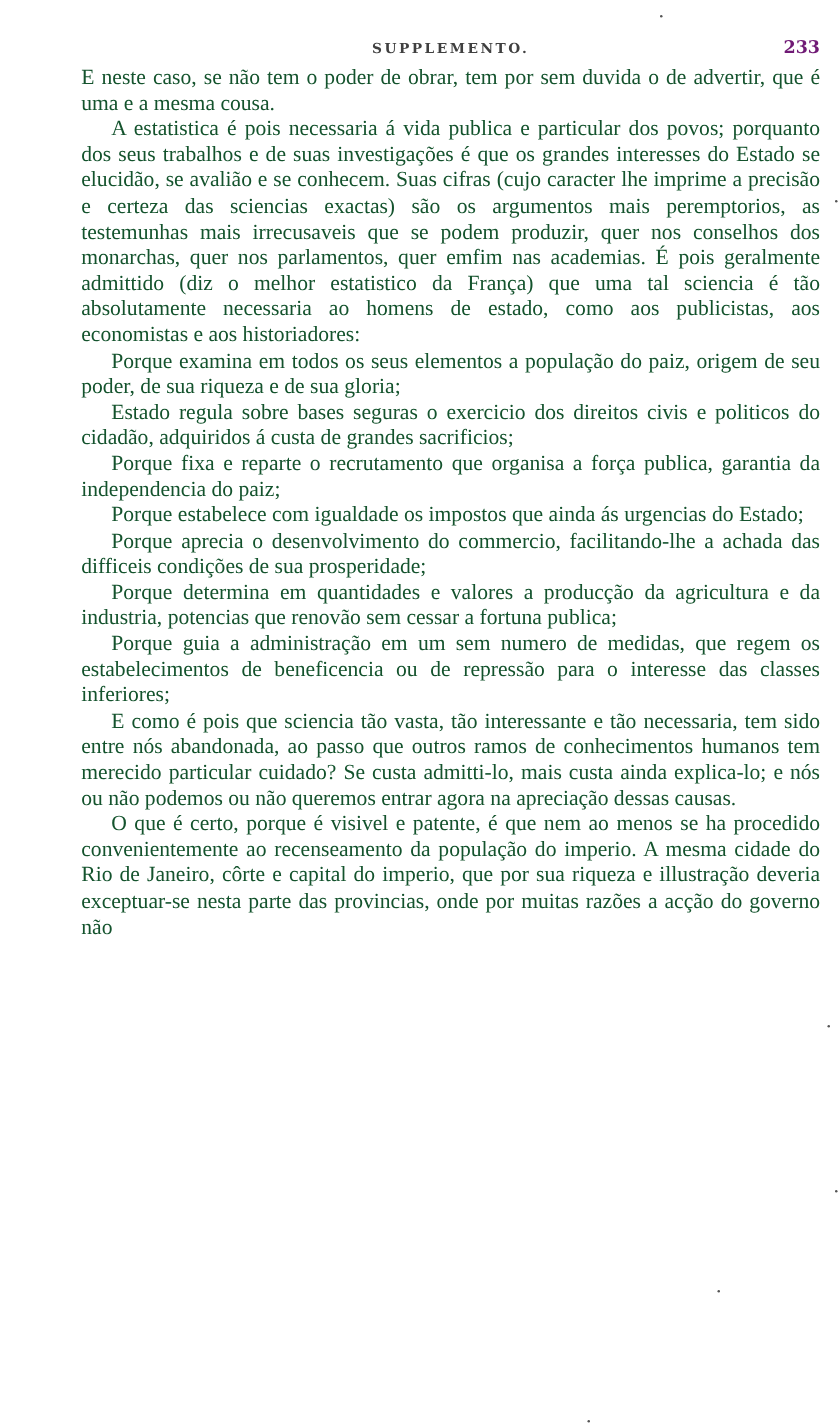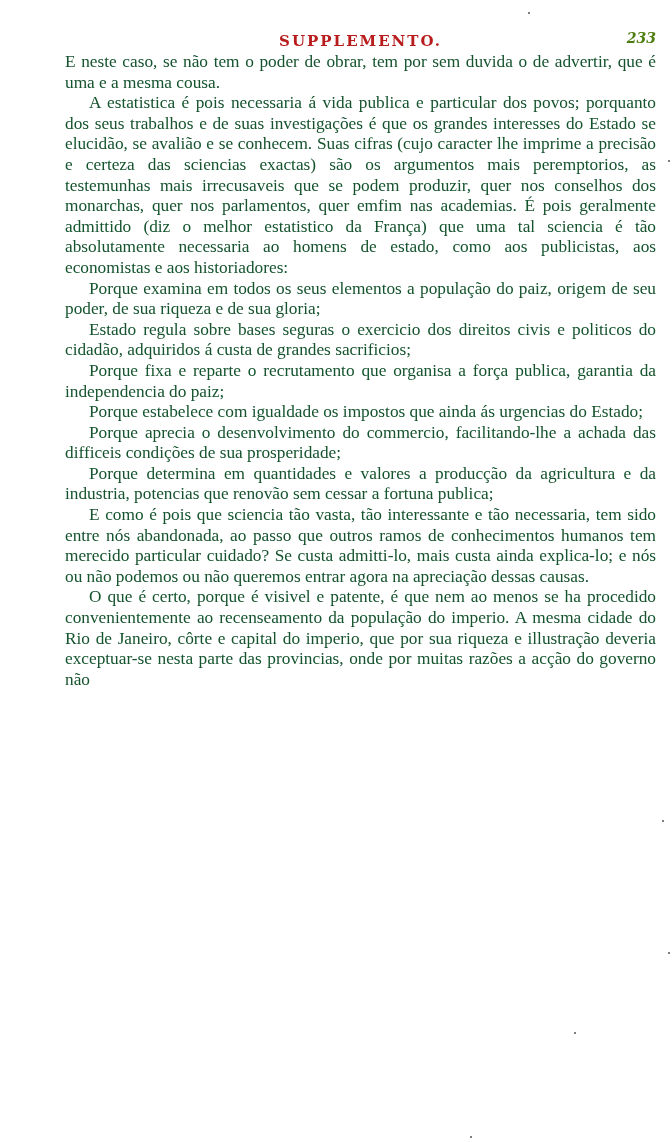--- a/index.html
+++ b/index.html
@@ -27,33 +27,32 @@
     margin-bottom: 0px;
   }
   .running-title {
     position: absolute;
     left: 0;
     right: 0;
     top: 2px;
     text-align: center;
     font-family: "DejaVu Serif", "Liberation Serif", serif;
     font-weight: bold;
-    font-size: 15px;
+    font-size: 11px;
     letter-spacing: 2px;
-    color: #b91c1c;
+    color: #404040;
   }
   .page-number {
     position: absolute;
     right: 0px;
     top: 0px;
     font-family: "DejaVu Serif", serif;
     font-weight: bold;
     font-size: 14px;
-    color: #4d7c0f;
-    font-style: italic;
+    color: #701a75;
   }
   .body-text {
     font-size: 17.3px;
     line-height: 20.6px;
     text-align: justify;
     color: #14532d;
   }
   .para {
     margin: 0;
     text-indent: 24px;
@@ -80,20 +79,21 @@
 
   <div class="body-text">
     <p class="para cont">E neste caso, se não tem o poder de obrar, tem por sem duvida o de advertir, que é uma e a mesma cousa.</p>
     <p class="para">A estatistica é pois necessaria á vida publica e particular dos povos; porquanto dos seus trabalhos e de suas investigações é que os grandes interesses do Estado se elucidão, se avalião e se conhecem. Suas cifras (cujo caracter lhe imprime a precisão e certeza das sciencias exactas) são os argumentos mais peremptorios, as testemunhas mais irrecusaveis que se podem produzir, quer nos conselhos dos monarchas, quer nos parlamentos, quer emfim nas academias. É pois geralmente admittido (diz o melhor estatistico da França) que uma tal sciencia é tão absolutamente necessaria ao homens de estado, como aos publicistas, aos economistas e aos historiadores:</p>
     <p class="para">Porque examina em todos os seus elementos a população do paiz, origem de seu poder, de sua riqueza e de sua gloria;</p>
     <p class="para">Estado regula sobre bases seguras o exercicio dos direitos civis e politicos do cidadão, adquiridos á custa de grandes sacrificios;</p>
     <p class="para">Porque fixa e reparte o recrutamento que organisa a força publica, garantia da independencia do paiz;</p>
     <p class="para">Porque estabelece com igualdade os impostos que ainda ás urgencias do Estado;</p>
     <p class="para">Porque aprecia o desenvolvimento do commercio, facilitando-lhe a achada das difficeis condições de sua prosperidade;</p>
     <p class="para">Porque determina em quantidades e valores a producção da agricultura e da industria, potencias que renovão sem cessar a fortuna publica;</p>
+    <p class="para">Porque guia a administração em um sem numero de medidas, que regem os estabelecimentos de beneficencia ou de repressão para o interesse das classes inferiores;</p>
     <p class="para">E como é pois que sciencia tão vasta, tão interessante e tão necessaria, tem sido entre nós abandonada, ao passo que outros ramos de conhecimentos humanos tem merecido particular cuidado? Se custa admitti-lo, mais custa ainda explica-lo; e nós ou não podemos ou não queremos entrar agora na apreciação dessas causas.</p>
     <p class="para">O que é certo, porque é visivel e patente, é que nem ao menos se ha procedido convenientemente ao recenseamento da população do imperio. A mesma cidade do Rio de Janeiro, côrte e capital do imperio, que por sua riqueza e illustração deveria exceptuar-se nesta parte das provincias, onde por muitas razões a acção do governo não</p>
   </div>
 </div>
 
 <span class="speck" style="left:528px; top:12px;"></span>
 <span class="speck" style="left:668px; top:160px;"></span>
 <span class="speck" style="left:662px; top:820px;"></span>
 <span class="speck" style="left:668px; top:952px;"></span>
 <span class="speck" style="left:574px; top:1032px;"></span>

